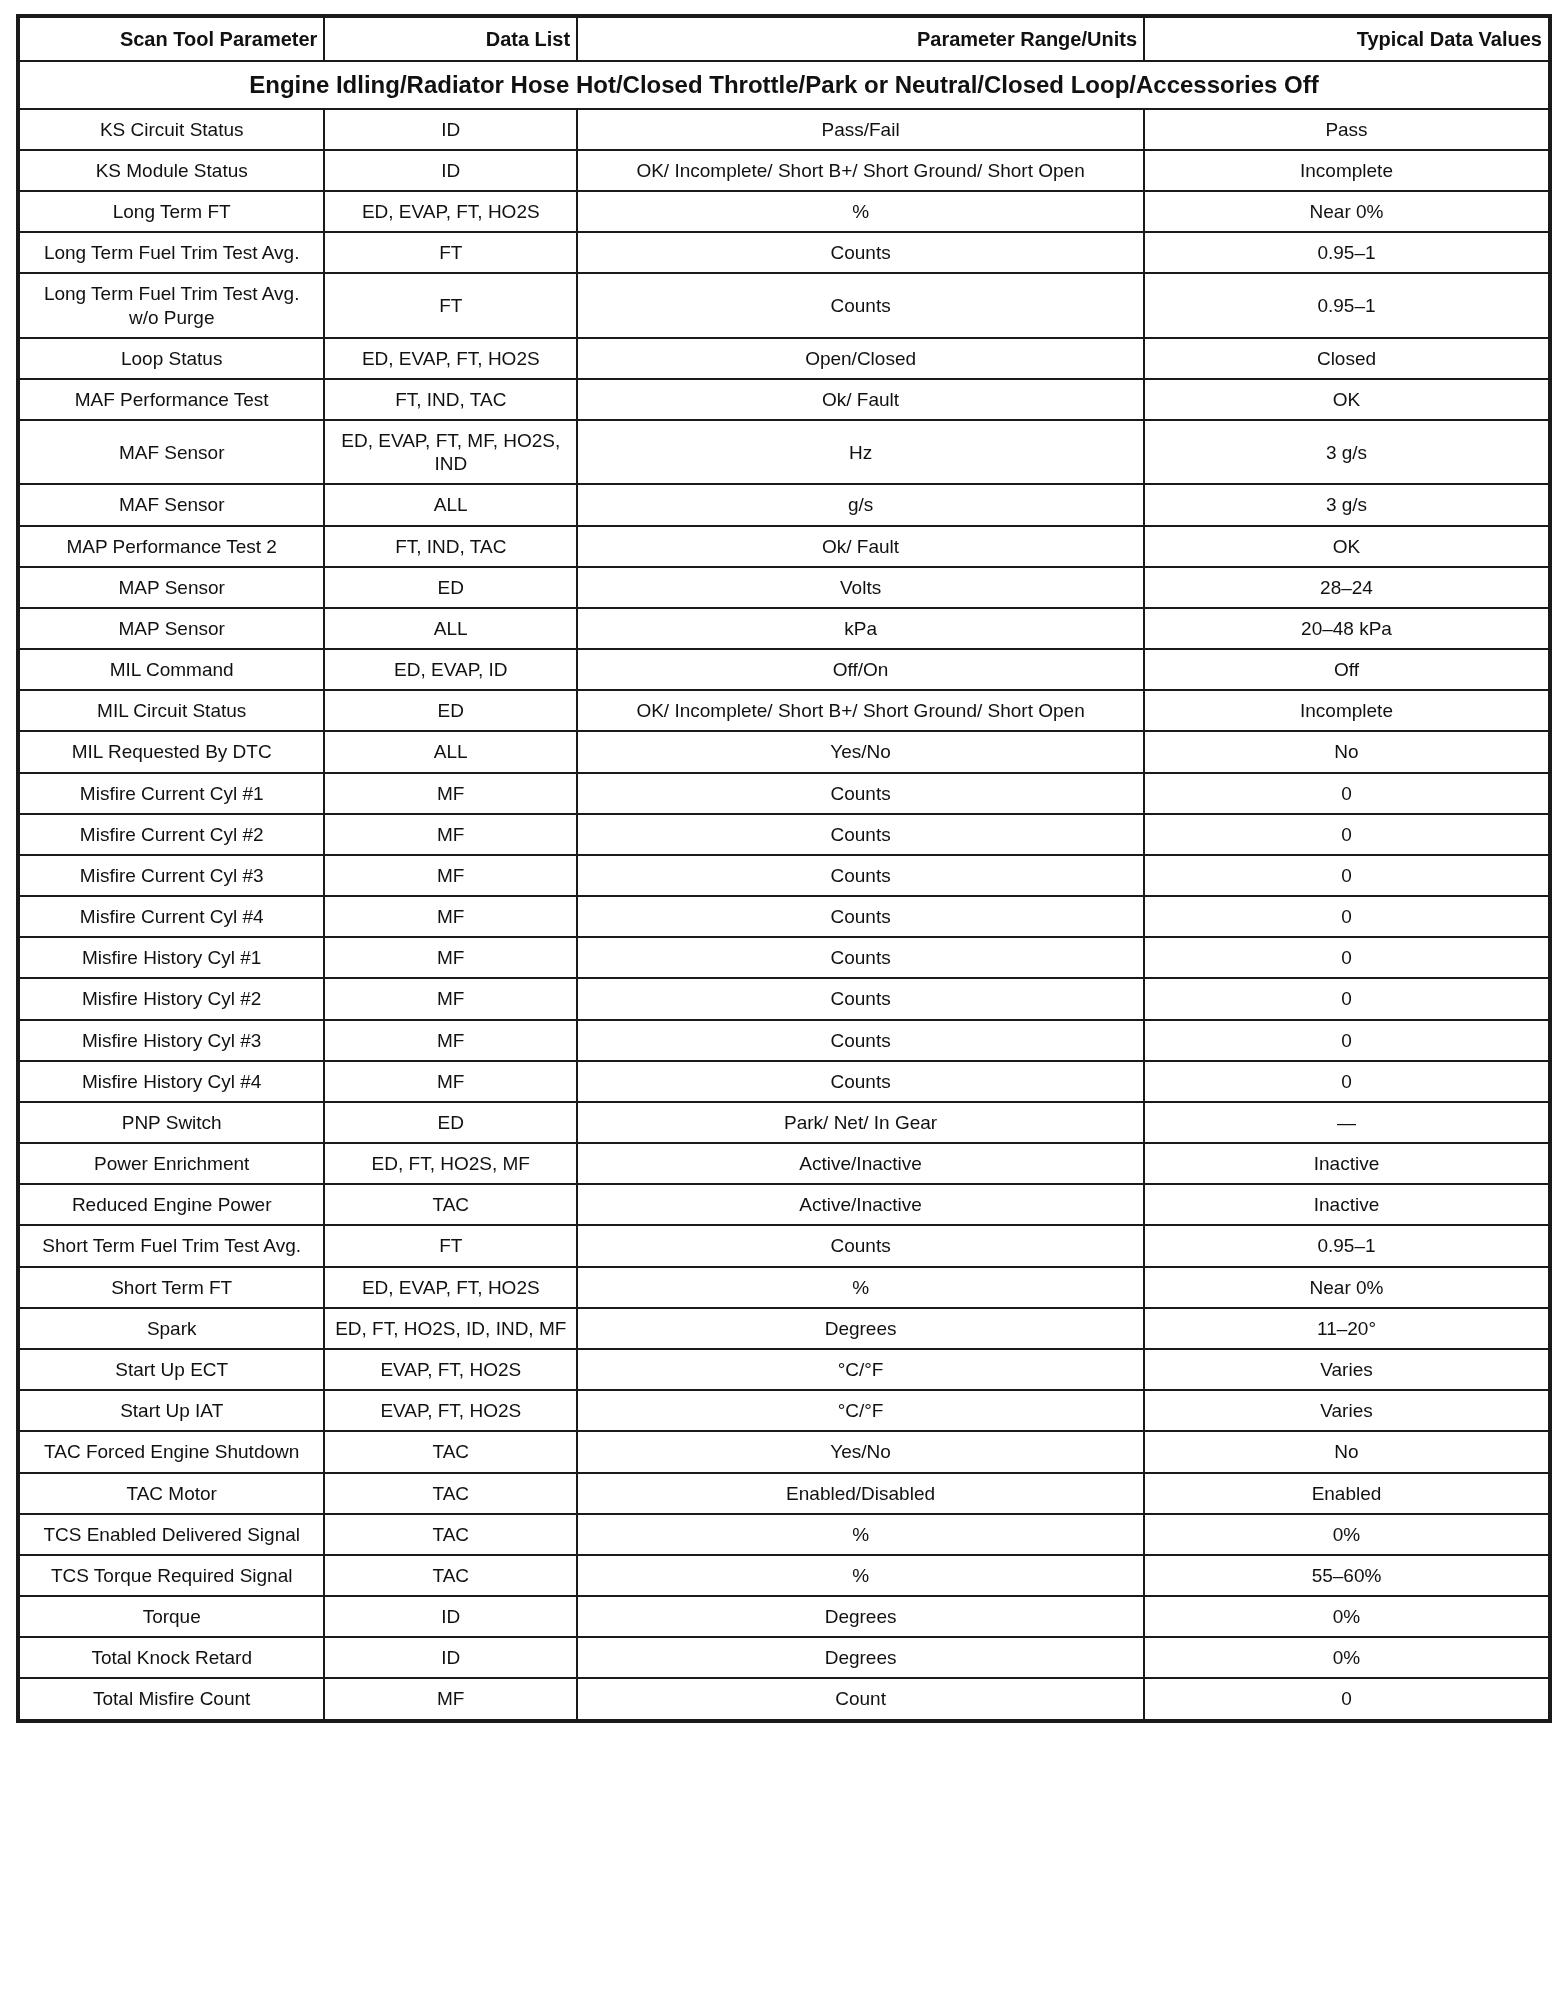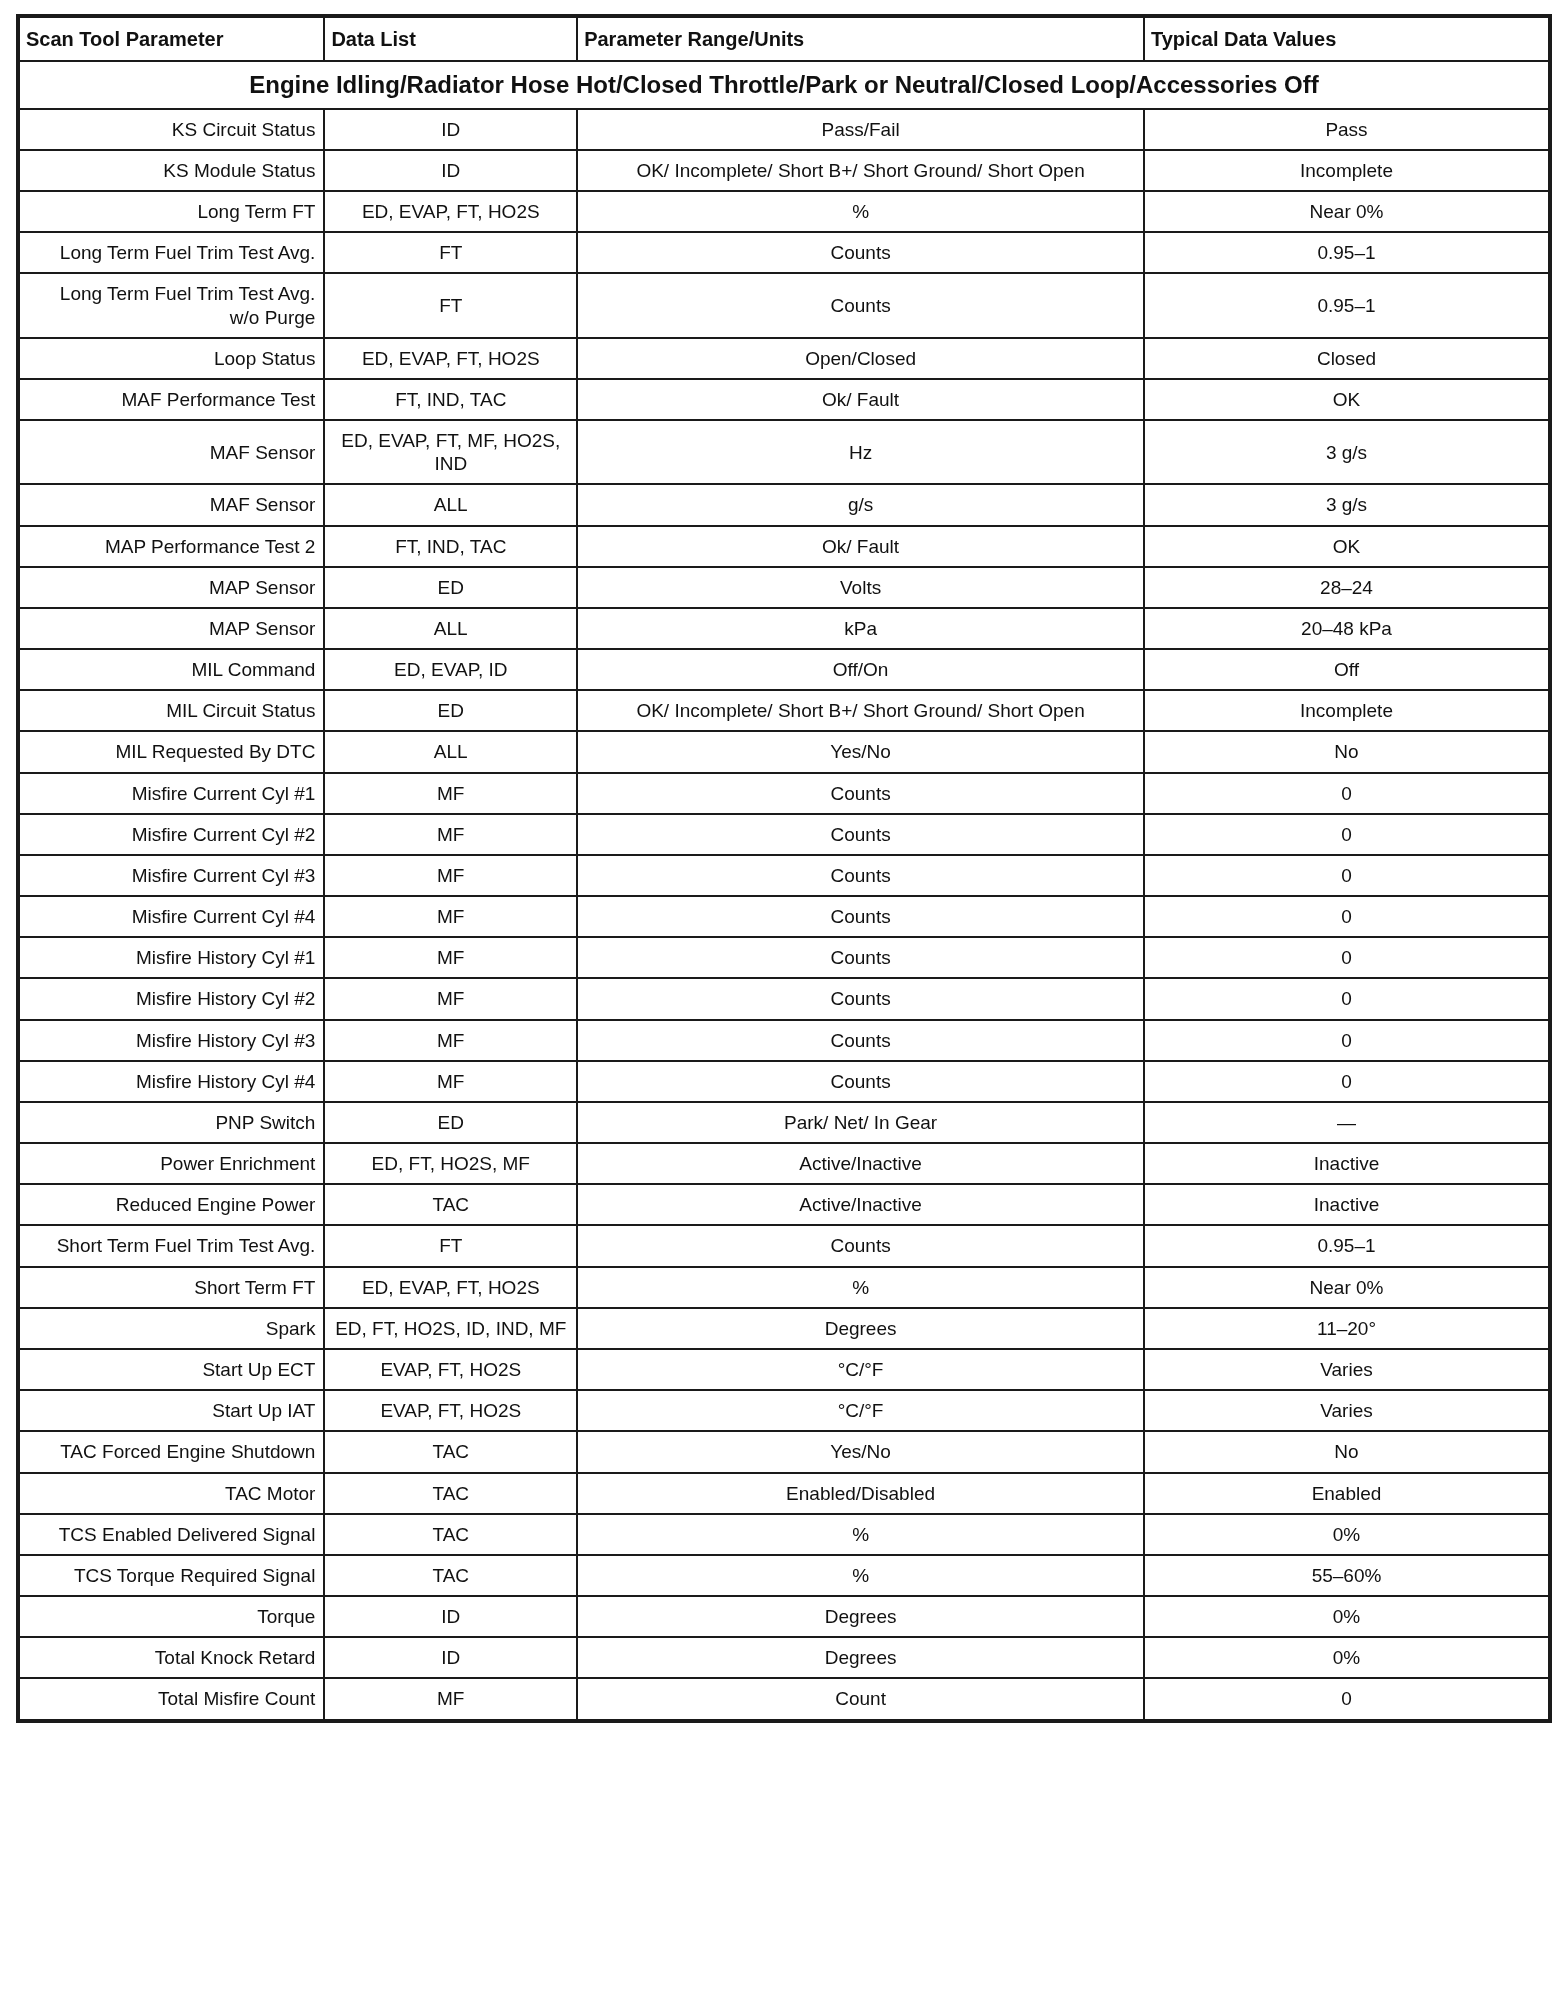--- a/index.html
+++ b/index.html
@@ -21,32 +21,32 @@
   .scan-table th, .scan-table td {
     border: 2px solid #1a1a1a;
     padding: 8px 8px;
     font-size: 19px;
     line-height: 1.22;
     vertical-align: middle;
     overflow-wrap: break-word;
   }
   .scan-table thead th {
     font-weight: bold;
-    text-align: left;
+    text-align: right;
     font-size: 20px;
     padding: 9px 6px;
   }
   .scan-table th.condition {
     font-weight: bold;
     text-align: center;
     font-size: 24px;
     padding: 8px 6px;
   }
   .scan-table td { text-align: center; }
-  .scan-table td.col0 { text-align: right; }
+  .scan-table td.col0 { text-align: center; }
 </style>
 </head>
 <body>
 
 <div class="page">
   <table class="scan-table">
     <colgroup>
       <col style="width:20%">
       <col style="width:16.5%">
       <col style="width:37%">

